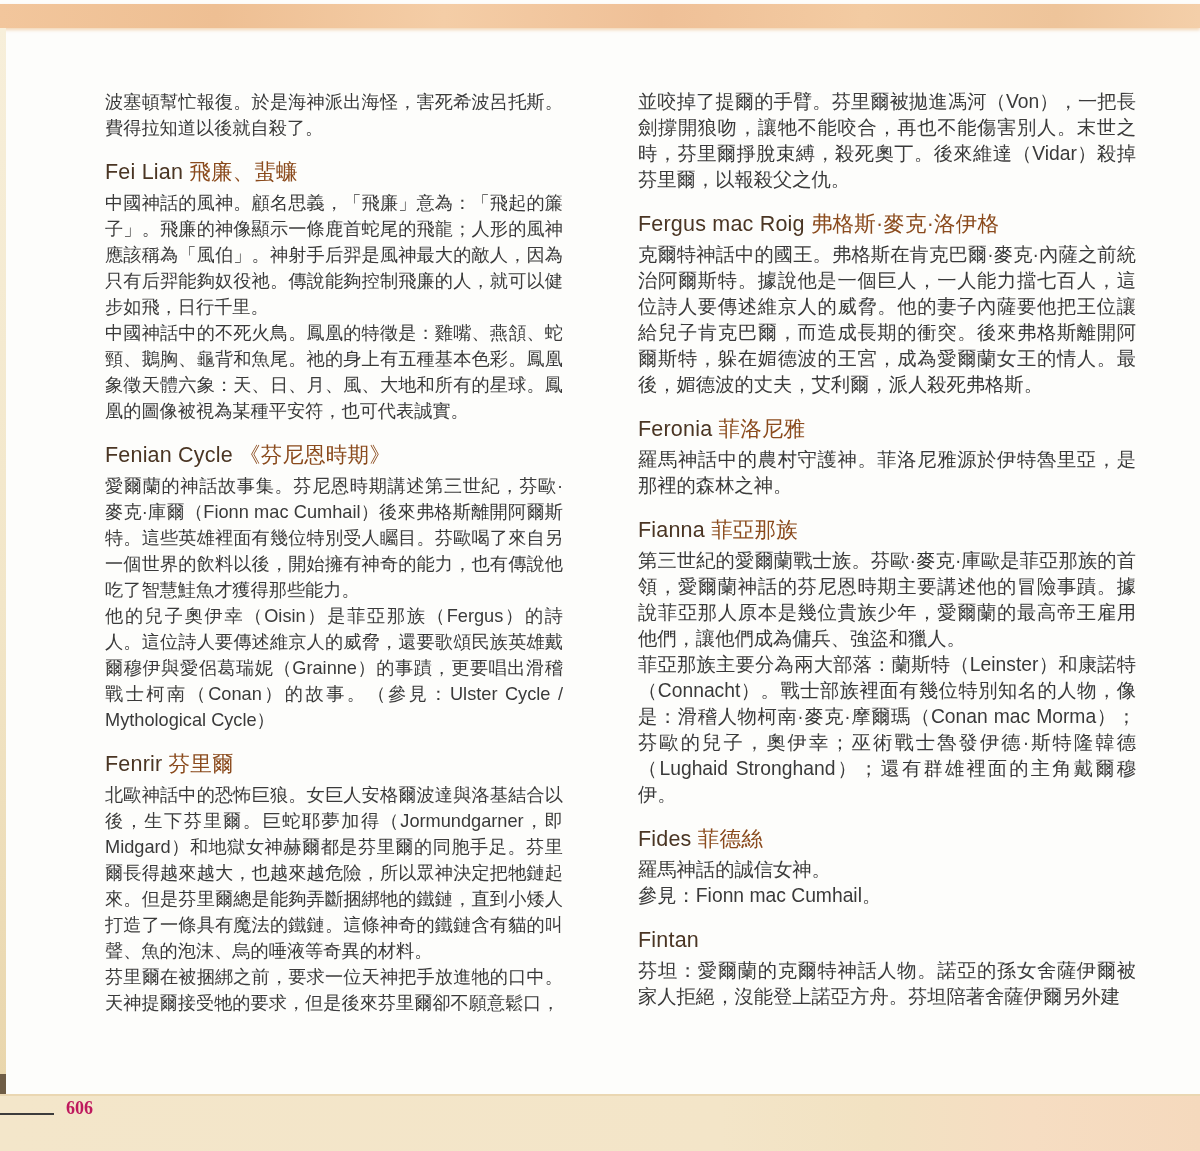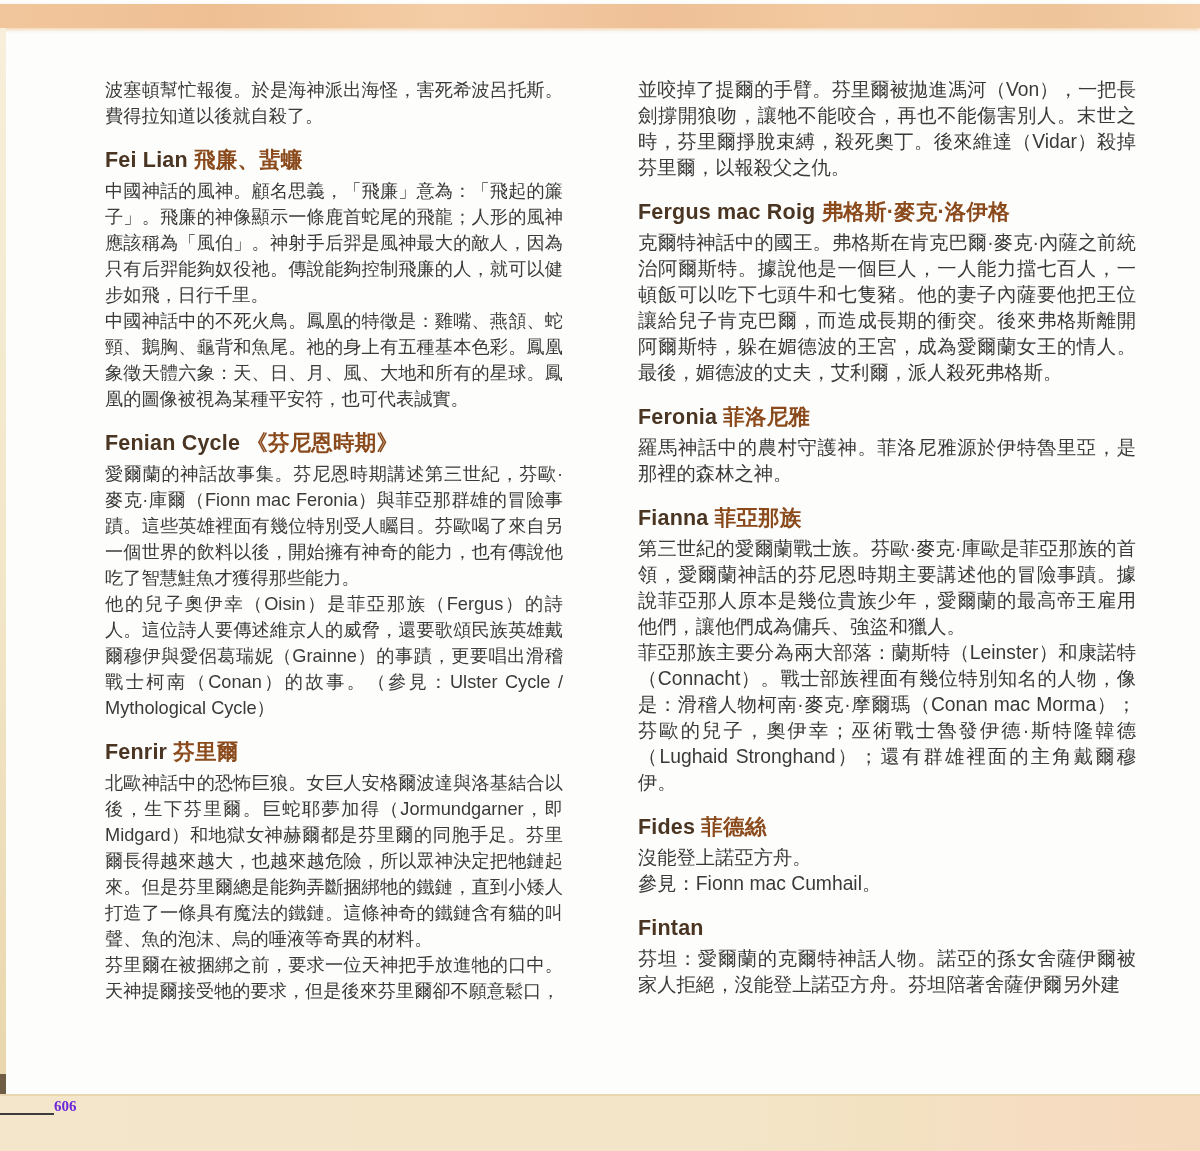--- a/index.html
+++ b/index.html
@@ -27,38 +27,38 @@
     position:absolute;left:0;top:1074px;width:6px;height:22px;background:#6f5d45;
   }
   .band-bottom{
     position:absolute;left:0;top:1094px;width:100%;height:57px;
     background:linear-gradient(90deg,#f3e6ca 0%,#f3e5c8 60%,#f2e2c2 73%,#f6ddc2 86%,#f5d9bd 100%);
     border-top:2px solid #ead7b2;
   }
   
   .pagenum-rule{position:absolute;left:0;top:1113px;width:54px;height:2px;background:#3c3c3c;}
   .pagenum{
-    position:absolute;left:54px;top:1098px;
-    font-family:"Liberation Serif",serif;font-size:15px;font-weight:600;color:#6d28d9;
+    position:absolute;left:66px;top:1098px;
+    font-family:"Liberation Serif",serif;font-size:18px;font-weight:600;color:#be185d;
   }
   
   .col{position:absolute;top:76px;color:var(--body-color);}
   .col-left{left:105px;width:458px;font-size:18.2px;}
   .col-right{left:638px;width:498px;font-size:19.3px;}
   .entry h3{
     margin:18px 0 5px 0;
-    font-size:21.5px;line-height:26px;font-weight:bold;letter-spacing:.2px;
+    font-size:21.5px;line-height:26px;font-weight:normal;letter-spacing:.2px;
   }
   .entry h3 .term{color:var(--heading-latin);}
   .entry h3 .term-zh{color:var(--heading-zh);}
   .entry p{
     margin:0;line-height:26px;text-align:justify;
     color:var(--body-color);
   }
-  .entry.continuation{margin-top:1px;}
+  .entry.continuation{margin-top:13px;}
 </style>
 </head>
 <body>
 
 <div id="page">
   <div class="band-top"></div>
   <div class="strip-left"></div>
   <div class="notch-left"></div>
   <div class="band-bottom"></div>
 
@@ -71,49 +71,49 @@
       </div>
       <div class="entry">
         <h3><span class="term">Fei Lian</span> <span class="term-zh">飛廉、蜚蠊</span></h3>
         <p>中國神話的風神。顧名思義，「飛廉」意為：「飛起的簾子」。飛廉的神像顯示一條鹿首蛇尾的飛龍；人形的風神應該稱為「風伯」。神射手后羿是風神最大的敵人，因為只有后羿能夠奴役祂。傳說能夠控制飛廉的人，就可以健步如飛，日行千里。</p>
       </div>
       <div class="entry">
         <p>中國神話中的不死火鳥。鳳凰的特徵是：雞嘴、燕頷、蛇頸、鵝胸、龜背和魚尾。祂的身上有五種基本色彩。鳳凰象徵天體六象：天、日、月、風、大地和所有的星球。鳳凰的圖像被視為某種平安符，也可代表誠實。</p>
       </div>
       <div class="entry">
         <h3><span class="term">Fenian Cycle</span> <span class="term-zh">《芬尼恩時期》</span></h3>
-        <p>愛爾蘭的神話故事集。芬尼恩時期講述第三世紀，芬歐·麥克·庫爾（Fionn mac Feronia）與菲亞那群雄的冒險事蹟。這些英雄裡面有幾位特別受人矚目。芬歐喝了來自另一個世界的飲料以後，開始擁有神奇的能力，也有傳說他吃了智慧鮭魚才獲得那些能力。</p>
+        <p>愛爾蘭的神話故事集。芬尼恩時期講述第三世紀，芬歐·麥克·庫爾（Fionn mac Cumhail）後來弗格斯離開阿爾斯特。這些英雄裡面有幾位特別受人矚目。芬歐喝了來自另一個世界的飲料以後，開始擁有神奇的能力，也有傳說他吃了智慧鮭魚才獲得那些能力。</p>
         <p>他的兒子奧伊幸（Oisin）是菲亞那族（Fergus）的詩人。這位詩人要傳述維京人的威脅，還要歌頌民族英雄戴爾穆伊與愛侶葛瑞妮（Grainne）的事蹟，更要唱出滑稽戰士柯南（Conan）的故事。（參見：Ulster Cycle / Mythological Cycle）</p>
       </div>
       <div class="entry">
         <h3><span class="term">Fenrir</span> <span class="term-zh">芬里爾</span></h3>
         <p>北歐神話中的恐怖巨狼。女巨人安格爾波達與洛基結合以後，生下芬里爾。巨蛇耶夢加得（Jormundgarner，即Midgard）和地獄女神赫爾都是芬里爾的同胞手足。芬里爾長得越來越大，也越來越危險，所以眾神決定把牠鏈起來。但是芬里爾總是能夠弄斷捆綁牠的鐵鏈，直到小矮人打造了一條具有魔法的鐵鏈。這條神奇的鐵鏈含有貓的叫聲、魚的泡沫、烏的唾液等奇異的材料。</p>
         <p>芬里爾在被捆綁之前，要求一位天神把手放進牠的口中。天神提爾接受牠的要求，但是後來芬里爾卻不願意鬆口，</p>
       </div>
     </div>
   <div class="col col-right">
       <div class="entry continuation">
         <p>並咬掉了提爾的手臂。芬里爾被拋進馮河（Von），一把長劍撐開狼吻，讓牠不能咬合，再也不能傷害別人。末世之時，芬里爾掙脫束縛，殺死奧丁。後來維達（Vidar）殺掉芬里爾，以報殺父之仇。</p>
       </div>
       <div class="entry">
         <h3><span class="term">Fergus mac Roig</span> <span class="term-zh">弗格斯·麥克·洛伊格</span></h3>
-        <p>克爾特神話中的國王。弗格斯在肯克巴爾·麥克·內薩之前統治阿爾斯特。據說他是一個巨人，一人能力擋七百人，一頓飯可以吃下七頭牛和七隻豬。他的妻子內薩要他把王位讓給兒子肯克巴爾，而造成長期的衝突。後來弗格斯離開阿爾斯特，躲在媚德波的王宮，成為愛爾蘭女王的情人。最後，媚德波的丈夫，艾利爾，派人殺死弗格斯。</p>
+        <p>克爾特神話中的國王。弗格斯在肯克巴爾·麥克·內薩之前統治阿爾斯特。據說他是一個巨人，一人能力擋七百人，這位詩人要傳述維京人的威脅。他的妻子內薩要他把王位讓給兒子肯克巴爾，而造成長期的衝突。後來弗格斯離開阿爾斯特，躲在媚德波的王宮，成為愛爾蘭女王的情人。最後，媚德波的丈夫，艾利爾，派人殺死弗格斯。</p>
       </div>
       <div class="entry">
         <h3><span class="term">Feronia</span> <span class="term-zh">菲洛尼雅</span></h3>
         <p>羅馬神話中的農村守護神。菲洛尼雅源於伊特魯里亞，是那裡的森林之神。</p>
       </div>
       <div class="entry">
         <h3><span class="term">Fianna</span> <span class="term-zh">菲亞那族</span></h3>
         <p>第三世紀的愛爾蘭戰士族。芬歐·麥克·庫歐是菲亞那族的首領，愛爾蘭神話的芬尼恩時期主要講述他的冒險事蹟。據說菲亞那人原本是幾位貴族少年，愛爾蘭的最高帝王雇用他們，讓他們成為傭兵、強盜和獵人。</p>
         <p>菲亞那族主要分為兩大部落：蘭斯特（Leinster）和康諾特（Connacht）。戰士部族裡面有幾位特別知名的人物，像是：滑稽人物柯南·麥克·摩爾瑪（Conan mac Morma）；芬歐的兒子，奧伊幸；巫術戰士魯發伊德·斯特隆韓德（Lughaid Stronghand）；還有群雄裡面的主角戴爾穆伊。</p>
       </div>
       <div class="entry">
         <h3><span class="term">Fides</span> <span class="term-zh">菲德絲</span></h3>
-        <p>沒能登上諾亞方舟。</p>
+        <p>羅馬神話的誠信女神。</p>
       </div>
       <div class="entry">
         <p>參見：Fionn mac Cumhail。</p>
       </div>
       <div class="entry">
         <h3><span class="term">Fintan</span></h3>
         <p>芬坦：愛爾蘭的克爾特神話人物。諾亞的孫女舍薩伊爾被家人拒絕，沒能登上諾亞方舟。芬坦陪著舍薩伊爾另外建</p>
       </div>
     </div>
 </div>

